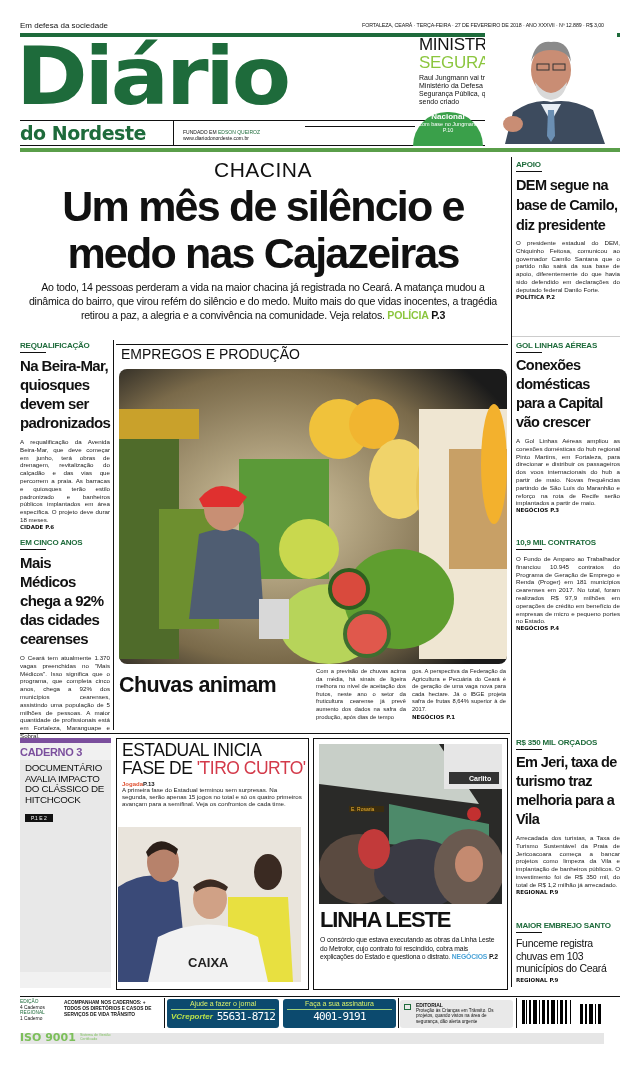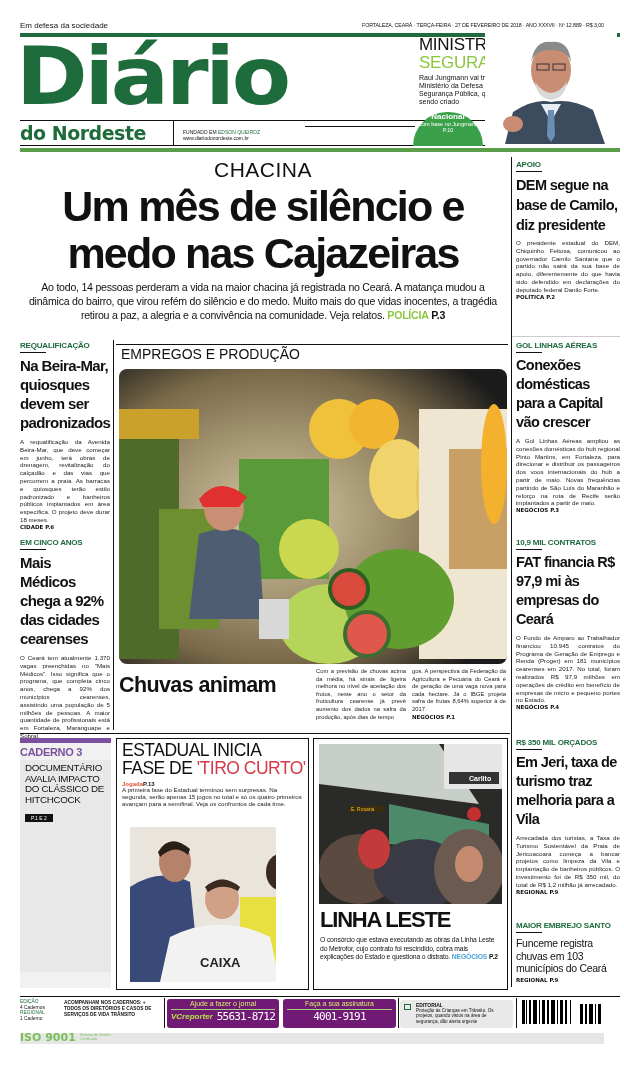--- a/index.html
+++ b/index.html
@@ -8,21 +8,21 @@
   .abs { position: absolute; }
   .cond { font-family: "Liberation Sans", sans-serif; }
   .tag { font-family: "Liberation Sans", sans-serif; font-weight: bold; font-size: 8px; color: #1e6b3b; letter-spacing: -0.2px; }
   .tag-underline { width: 26px; height: 1px; background: #111; margin-top: 2px; }
   .hl { font-family: "Liberation Sans", sans-serif; font-weight: bold; color: #111; letter-spacing: -0.6px; }
   .body-text { font-family: "Liberation Sans", sans-serif; font-size: 6.2px; line-height: 7.8px; color: #222; text-align: justify; }
   .ref { font-weight: bold; font-size: 5.5px; color: #111; }
   .vline { position: absolute; width: 1px; background: #111; }
   .hline { position: absolute; height: 1px; background: #111; }
   .photo { position: absolute; overflow: hidden; }
-  .box-green { background: #701a75; border-radius: 3px; color: #fff; }
+  .box-green { background: #0c4a6e; border-radius: 3px; color: #fff; }
 </style>
 </head>
 <body>
 
 <div class="abs cond" style="left:20px;top:21px;font-size:8px;">Em defesa da sociedade</div>
 <div class="abs cond" style="left:362px;top:22px;font-size:5.3px;white-space:nowrap;letter-spacing:-0.1px;width:258px;overflow:hidden;">FORTALEZA, CEARÁ · TERÇA-FEIRA · 27 DE FEVEREIRO DE 2018 · ANO XXXVII · Nº 12.889 · R$ 3,00</div>
 <div class="abs" style="left:20px;top:33px;width:600px;height:4px;background:#1e6b3b;"></div>
 
 <div class="abs" style="left:16px;top:29px;font-family:'DejaVu Sans',sans-serif;font-weight:bold;font-size:80px;line-height:96px;color:#1e6b3b;letter-spacing:-3px;transform:scaleX(1.08);transform-origin:left;">Diário</div>
 
@@ -92,21 +92,20 @@
   <div class="tag">GOL LINHAS AÉREAS</div>
   <div class="tag-underline"></div>
   <div class="hl" style="font-size:14.5px;line-height:19px;margin-top:3px;">Conexões domésticas para a Capital vão crescer</div>
   <div class="body-text" style="margin-top:5px;">A Gol Linhas Aéreas ampliou as conexões domésticas do hub regional Pinto Martins, em Fortaleza, para direcionar e distribuir os passageiros dos voos internacionais do hub a partir de maio. Novas frequências partindo de São Luís do Maranhão e reforço na rota de Recife serão implantados a partir de maio.</div>
   <div class="ref">NEGÓCIOS P.3</div>
 </div>
 
 <div class="abs" style="left:516px;top:538px;width:104px;">
   <div class="tag">10,9 MIL CONTRATOS</div>
   <div class="tag-underline"></div>
-  <div class="hl" style="font-size:14.5px;line-height:19px;margin-top:3px;">FAT financia R$ 97,9 mi às empresas do Ceará</div>
   <div class="body-text" style="margin-top:5px;">O Fundo de Amparo ao Trabalhador financiou 10.945 contratos do Programa de Geração de Emprego e Renda (Proger) em 181 municípios cearenses em 2017. No total, foram realizados R$ 97,9 milhões em operações de crédito em benefício de empresas de micro e pequeno portes no Estado.</div>
   <div class="ref">NEGÓCIOS P.4</div>
 </div>
 
 <div class="abs" style="left:516px;top:738px;width:104px;">
   <div class="tag">R$ 350 MIL ORÇADOS</div>
   <div class="tag-underline"></div>
   <div class="hl" style="font-size:14.5px;line-height:19px;margin-top:3px;">Em Jeri, taxa de turismo traz melhoria para a Vila</div>
   <div class="body-text" style="margin-top:5px;">Arrecadada dos turistas, a Taxa de Turismo Sustentável da Praia de Jericoacoara começa a bancar projetos como limpeza da Vila e implantação de banheiros públicos. O investimento foi de R$ 350 mil, do total de R$ 1,2 milhão já arrecadado.</div>
   <div class="ref">REGIONAL P.9</div>
@@ -193,21 +192,21 @@
 
 <div class="abs" style="left:116px;top:738px;width:193px;height:252px;border:1px solid #111;">
   <div class="cond" style="margin:3px 0 0 5px;font-size:17.5px;line-height:17px;letter-spacing:-0.5px;">ESTADUAL INICIA</div>
   <div class="cond" style="margin-left:5px;font-size:17.5px;line-height:18px;letter-spacing:-0.5px;">
     <span>FASE DE </span><span style="color:#d33a4a">'TIRO CURTO'</span>
   </div>
   <div style="margin:3px 0 0 5px;font-size:6px;">
     <span class="cond" style="color:#e05030;font-weight:bold;">Jogada</span><span class="cond" style="font-weight:bold;">P.13</span>
   </div>
   <div class="body-text" style="margin:0 6px 0 5px;font-size:6.2px;line-height:6.8px;text-align:left;">A primeira fase do Estadual terminou sem surpresas. Na segunda, serão apenas 15 jogos no total e só os quatro primeiros avançam para a semifinal. Veja os confrontos de cada time.</div>
-  <div class="photo" style="left:13px;top:88px;width:146px;height:155px;">
+  <div class="photo" style="left:1px;top:88px;width:183px;height:155px;">
     <svg width="183" height="155" viewBox="0 0 183 155">
       <rect width="183" height="155" fill="#e9e4dc"></rect>
       <path d="M0 60 Q30 40 60 55 L70 155 L0 155Z" fill="#3a4a78"></path>
       <ellipse cx="45" cy="35" rx="16" ry="20" fill="#b7826b"></ellipse>
       <path d="M28 25 Q40 5 60 22 L58 28 Q45 16 30 30Z" fill="#2a1e18"></path>
       <path d="M110 70 L170 70 L175 155 L110 155Z" fill="#e8e040"></path>
       <ellipse cx="150" cy="45" rx="14" ry="18" fill="#3a2a22"></ellipse>
       <path d="M40 110 Q90 85 140 110 L150 155 L30 155Z" fill="#f2f2f2"></path>
       <ellipse cx="92" cy="72" rx="17" ry="20" fill="#d0a186"></ellipse>
       <path d="M75 60 Q92 45 110 60 L108 64 Q92 55 78 65Z" fill="#3a2a22"></path>

